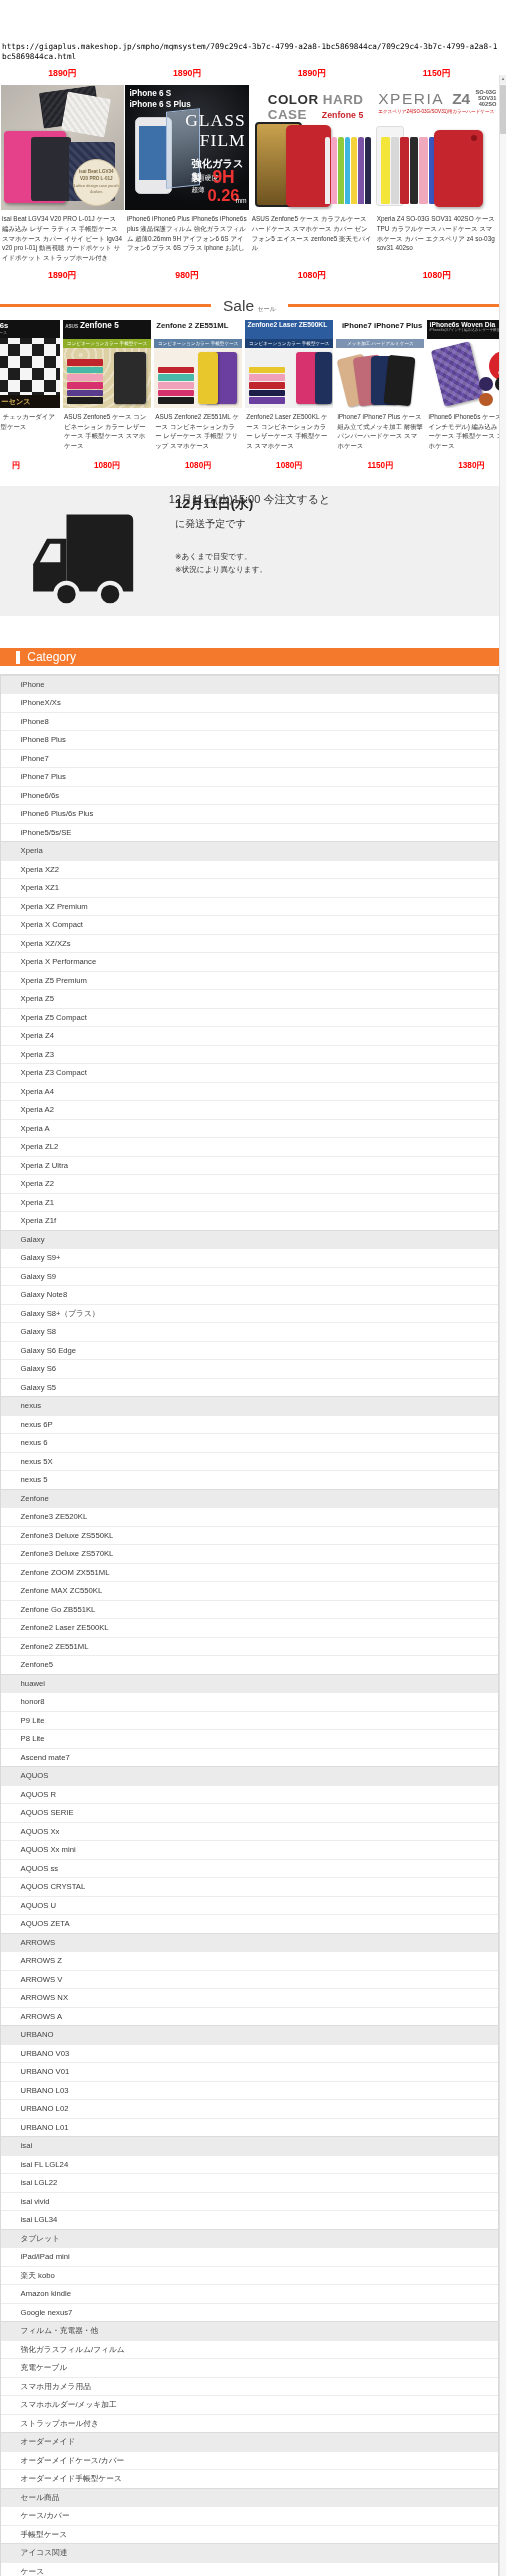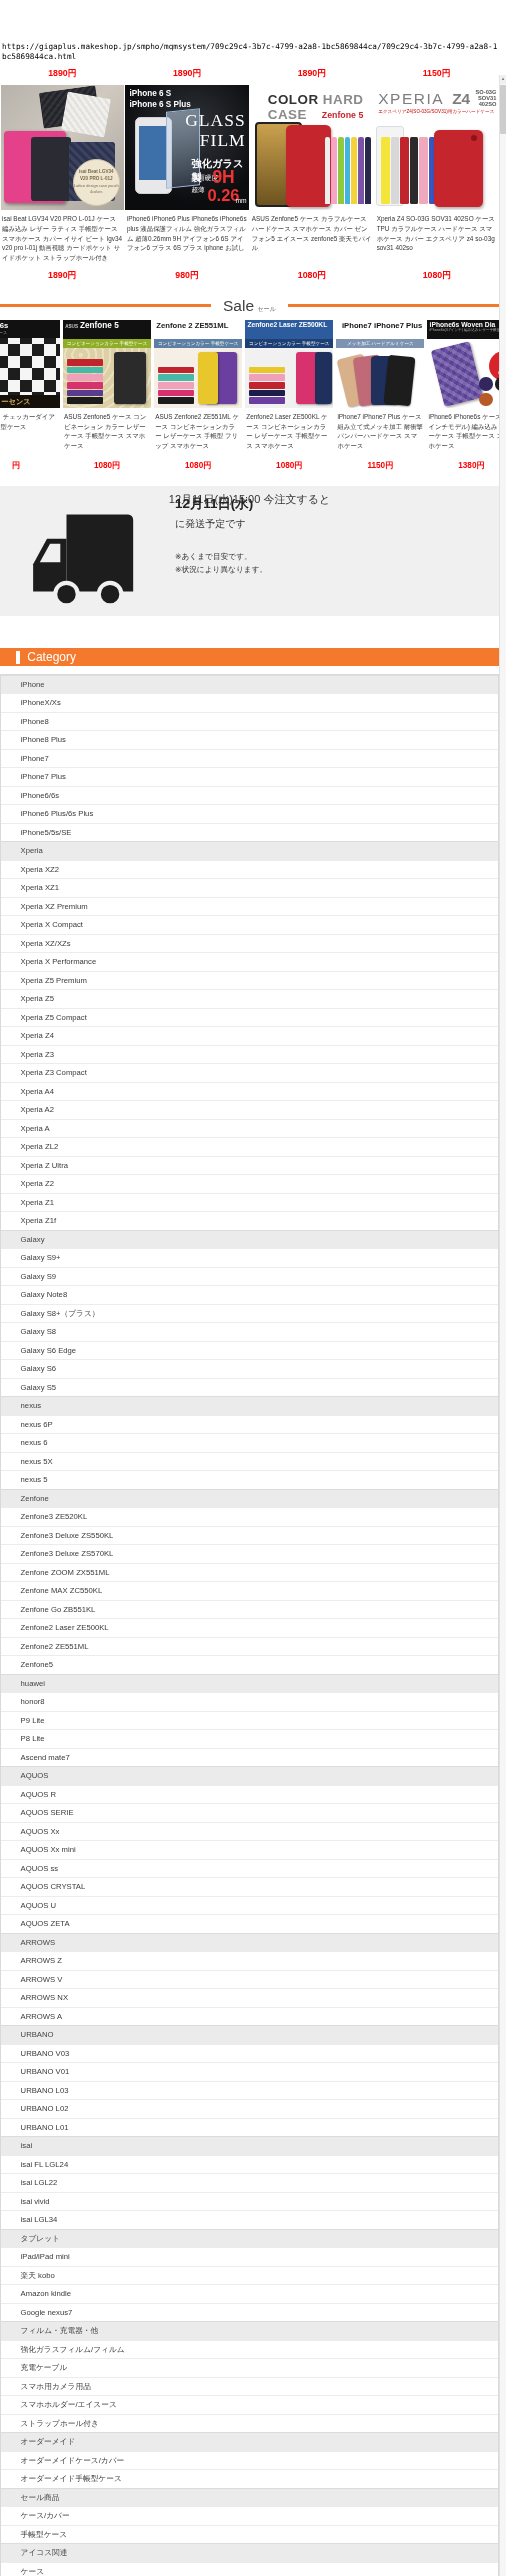--- a/index.html
+++ b/index.html
@@ -448,21 +448,21 @@
         <div class="cat-row">isai LGL34</div>
         <div class="cat-row head">タブレット</div>
         <div class="cat-row">iPad/iPad mini</div>
         <div class="cat-row">楽天 kobo</div>
         <div class="cat-row">Amazon kindle</div>
         <div class="cat-row">Google nexus7</div>
         <div class="cat-row head">フィルム・充電器・他</div>
         <div class="cat-row">強化ガラスフィルム/フィルム</div>
         <div class="cat-row">充電ケーブル</div>
         <div class="cat-row">スマホ用カメラ用品</div>
-        <div class="cat-row">スマホホルダー/エイスース</div>
+        <div class="cat-row">スマホホルダー/メッキ加工</div>
         <div class="cat-row">ストラップホール付き</div>
         <div class="cat-row head">オーダーメイド</div>
         <div class="cat-row">オーダーメイドケース/カバー</div>
         <div class="cat-row">オーダーメイド手帳型ケース</div>
         <div class="cat-row head">セール商品</div>
         <div class="cat-row">ケース/カバー</div>
         <div class="cat-row">手帳型ケース</div>
         <div class="cat-row head">アイコス関連</div>
         <div class="cat-row">ケース</div>
       </div>

